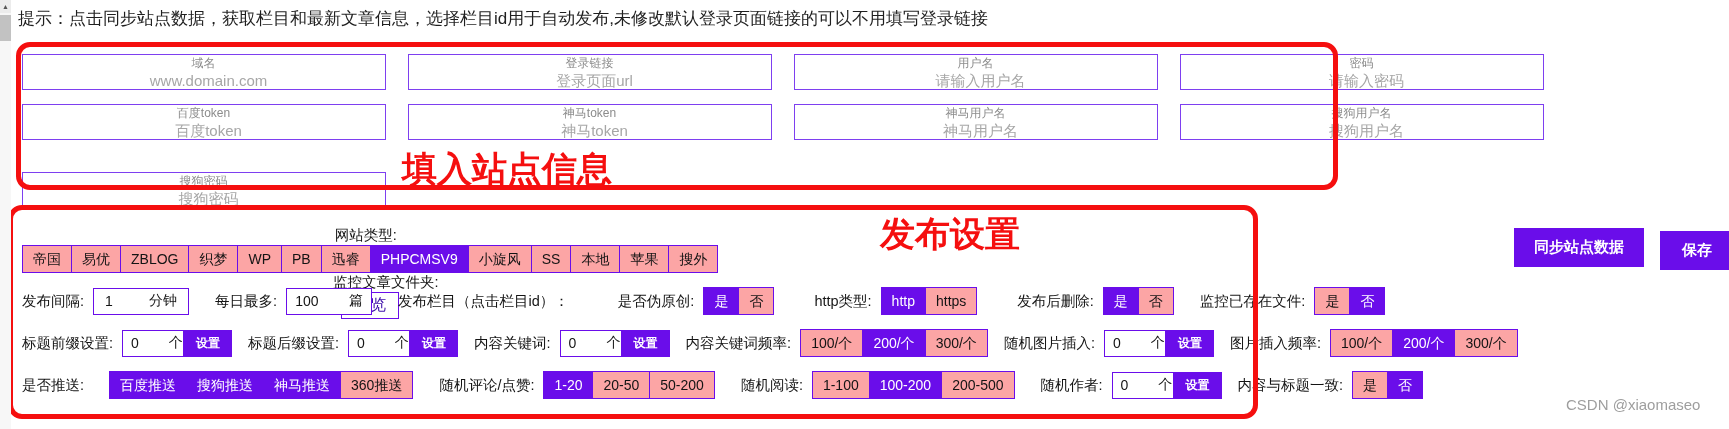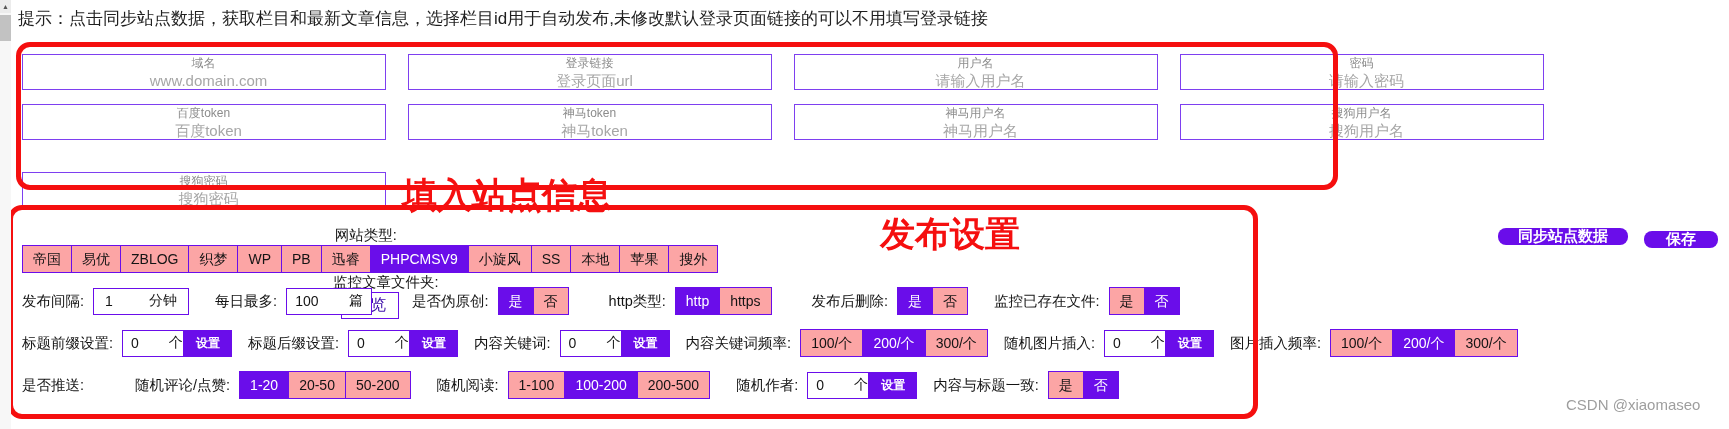--- a/index.html
+++ b/index.html
@@ -23,21 +23,21 @@
   
   .input-box{position:absolute;width:364px;height:36px;border:1px solid var(--purple-border);
     background:#fff;display:flex;align-items:center;padding-left:9px;flex-direction:column;}
   .input-box .flabel{font-size:12px;color:#8c8c8c;margin-right:10px;white-space:nowrap;}
   .input-box .ph{font-size:15px;color:#a6a6a6;white-space:nowrap;}
   
   .red-box{position:absolute;border:5px solid var(--red);border-radius:14px;pointer-events:none;z-index:4;}
   .red-box1{left:16px;top:42px;width:1322px;height:148px;}
   .red-box2{left:8px;top:205px;width:1250px;height:214px;}
   .red-anno{position:absolute;color:var(--red);font-weight:bold;z-index:4;pointer-events:none;white-space:nowrap;}
-  .red-anno1{left:402px;top:146px;font-size:35px;margin-top:26px;}
+  .red-anno1{left:402px;top:146px;font-size:35px;}
   .red-anno2{left:880px;top:211px;font-size:35px;}
   
   .srow{position:absolute;display:flex;align-items:center;white-space:nowrap;}
   .row-a{left:22px;top:226px;flex-direction:column;}
   .row-b{left:22px;top:287px;}
   .row-c{left:22px;top:329px;}
   .row-d{left:22px;top:371px;}
   .lbl{font-size:14.5px;color:#141414;margin-right:9px;}
   .seg-group{display:inline-flex;align-items:stretch;border:1px solid var(--purple);background:#fff;}
   .seg{padding:5px 10px;font-size:14px;color:#141414;border-left:1px solid var(--purple);
@@ -46,22 +46,22 @@
   .seg.sel{background:var(--purple);color:#fff;border-left-color:var(--purple);}
   .num-box{display:inline-flex;align-items:center;justify-content:space-around;height:27px;
     border:1px solid var(--purple);background:#fff;font-size:14px;color:#141414;padding:0 8px;}
   .unit{margin-left:30px;text-align:right;}
   .set-btn{display:inline-flex;align-items:center;justify-content:center;height:27px;padding:0 11px;
     background:var(--purple);color:#fff;font-size:12px;font-weight:bold;border:1px solid var(--purple);cursor:pointer;}
   .browse-btn{display:inline-flex;align-items:center;justify-content:center;height:27px;padding:0 12px;
     border:1px solid var(--purple);color:#3b0ba8;background:#fff;font-size:16px;cursor:pointer;}
   .gap-s{margin-left:16px;} .gap-m{margin-left:26px;} .gap-l{margin-left:40px;}
   
-  .action-btn{position:absolute;height:17px;background:var(--purple);color:#fff;border:none;border-radius:8px;
-    font-size:15px;font-weight:bold;font-family:inherit;cursor:pointer;display:flex;align-items:center;justify-content:center;}
+  .action-btn{position:absolute;height:39px;background:var(--purple);color:#fff;border:none;border-radius:0;
+    font-size:15px;font-weight:bold;font-family:inherit;cursor:pointer;display:flex;align-items:center;justify-content:center;margin-left:16px;}
   .btn-sync{left:1498px;top:228px;width:130px;}
   .btn-save{left:1644px;top:231px;width:74px;}
   
   .watermark{position:absolute;left:1566px;top:396px;font-size:15px;color:#9e9e9e;}
 </style>
 </head>
 <body>
 
 <div class="scrollbar">
   <div class="scroll-btn">▲</div>
@@ -138,20 +138,21 @@
   <span class="lbl">发布间隔:</span>
   <span class="num-box" style="width:96px;">
     <span>1</span>
     <span class="unit">分钟</span>
   </span>
   <span class="lbl gap-m">每日最多:</span>
   <span class="num-box" style="width:86px;">
     <span>100</span>
     <span class="unit">篇</span>
   </span>
+  <span class="lbl gap-m">发布栏目（点击栏目id）：</span>
   <span class="lbl gap-l">是否伪原创:</span>
   <div class="seg-group">
     <span class="seg sel">是</span>
     <span class="seg">否</span>
   </div>
   <span class="lbl gap-l">http类型:</span>
   <div class="seg-group">
     <span class="seg sel">http</span>
     <span class="seg">https</span>
   </div>
@@ -202,20 +203,26 @@
   <div class="seg-group">
     <span class="seg">100/个</span>
     <span class="seg sel">200/个</span>
     <span class="seg">300/个</span>
   </div>
 </div>
 
 <div class="srow row-d">
   <span class="lbl">是否推送:</span>
   <span class="gap-s"></span>
+  <div class="seg-group">
+    <span class="seg sel">百度推送</span>
+    <span class="seg sel">搜狗推送</span>
+    <span class="seg sel">神马推送</span>
+    <span class="seg">360推送</span>
+  </div>
   <span class="lbl gap-m">随机评论/点赞:</span>
   <div class="seg-group">
     <span class="seg sel">1-20</span>
     <span class="seg">20-50</span>
     <span class="seg">50-200</span>
   </div>
   <span class="lbl gap-m">随机阅读:</span>
   <div class="seg-group">
     <span class="seg">1-100</span>
     <span class="seg sel">100-200</span>

